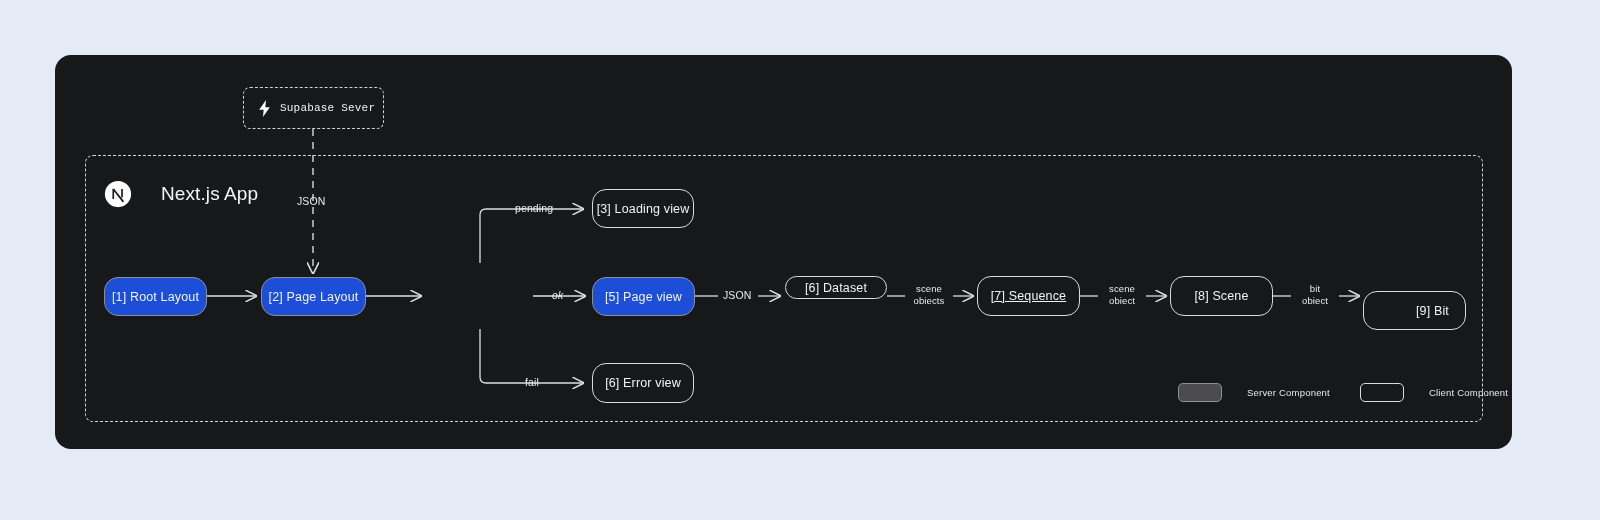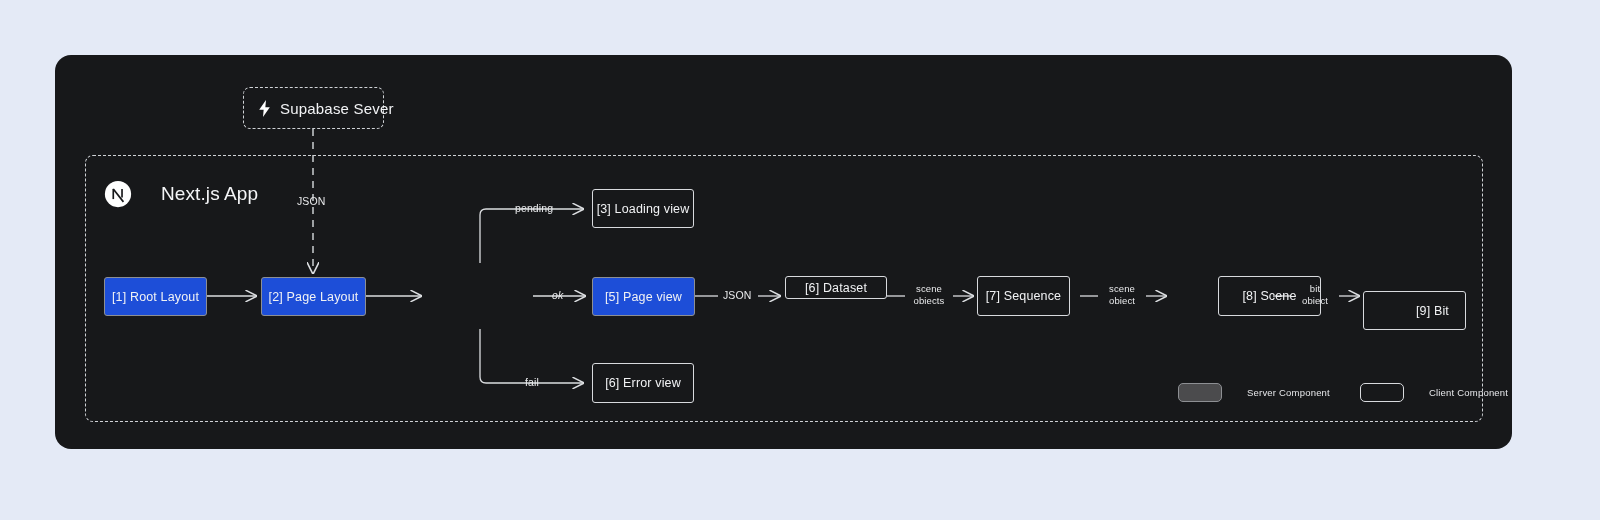--- a/index.html
+++ b/index.html
@@ -43,23 +43,24 @@
     padding-left: 14px;
     box-sizing: border-box;
   }
   #supabase-node .bolt {
     width: 13px;
     height: 17px;
     flex: none;
   }
   #supabase-node .label {
     color: #f2f3f5;
-    font-size: 15px;
+    font-size: 11px;
     letter-spacing: .2px;
     white-space: nowrap;
+    font-family: Liberation Mono, monospace;
   }
   
   #nextjs-container {
     position: absolute;
     left: 85px;
     top: 155px;
     width: 1398px;
     height: 267px;
     border: 1.5px dashed #cfd2d6;
     border-radius: 8px;
@@ -91,21 +92,21 @@
     top: 0;
     width: 1600px;
     height: 520px;
     pointer-events: none;
     overflow: visible;
   }
   
   .node {
     position: absolute;
     box-sizing: border-box;
-    border-radius: 3px;
+    border-radius: 14px;
     display: flex;
     align-items: center;
     justify-content: center;
     color: #f1f2f4;
     font-size: 12.5px;
     letter-spacing: .15px;
     white-space: nowrap;
     text-align: center;
   }
   .node.server {
@@ -272,23 +273,23 @@
 
 
   <div class="node client" style="left:592px; top:189px; width:102px; height:39px;">[3] Loading view</div>
 
   <div class="node server" style="left:592px; top:277px; width:103px; height:39px;">[5] Page view</div>
 
   <div class="node client" style="left:592px; top:363px; width:102px; height:40px;">[6] Error view</div>
 
   <div class="node client" style="left:785px; top:276px; width:102px; height:23px;">[6] Dataset</div>
 
-  <div class="node client" style="left:977px; top:276px; width:93px; height:40px;">[7] Sequence</div>
-
-  <div class="node client" style="left:1170px; top:276px; width:103px; height:40px;margin-left:48px;">[8] Scene</div>
+  <div class="node client" style="left:977px; top:276px; width:103px; height:40px;text-decoration:underline;">[7] Sequence</div>
+
+  <div class="node client" style="left:1170px; top:276px; width:103px; height:40px;">[8] Scene</div>
 
   <div class="node client" style="left:1363px; top:291px; width:103px; height:39px;padding-left:36px;">[9] Bit</div>
 
   <div class="edge-label" style="left:297px; top:195px;">JSON</div>
 
   <div class="edge-label" style="left:515px; top:202px;">pending</div>
 
   <div class="edge-label" style="left:552px; top:289px;font-style:italic;">ok</div>
 
   <div class="edge-label" style="left:525px; top:376px;">fail</div>

